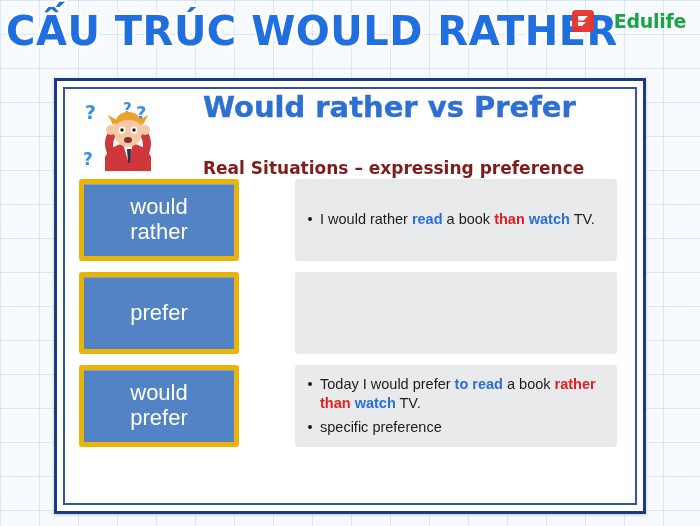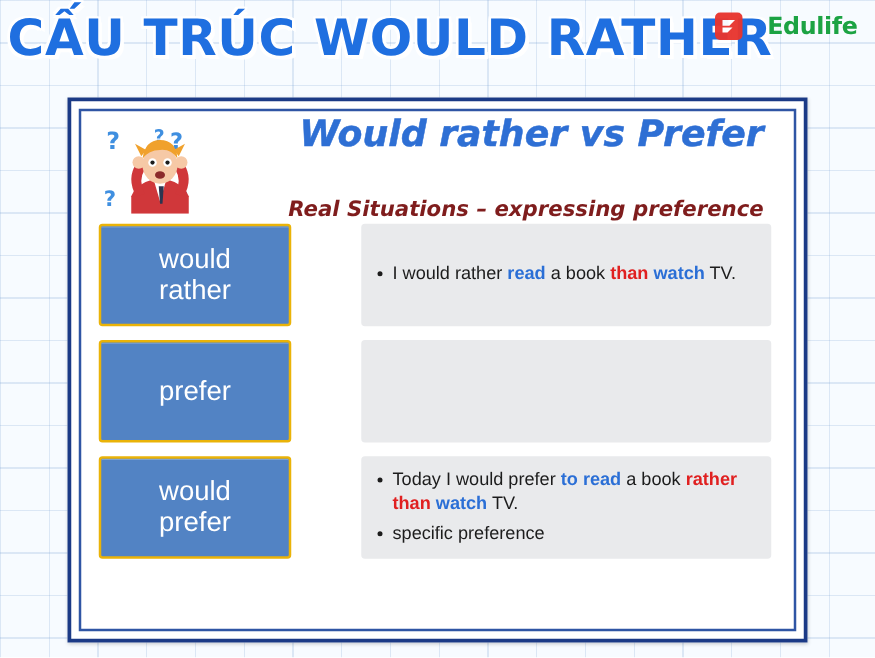--- a/index.html
+++ b/index.html
@@ -104,23 +104,22 @@
   }
   #mascot {
     position: relative;
     width: 120px;
     height: 72px;
     flex: 0 0 120px;
   }
   #mascot svg { position: absolute; left: 0; top: 0; }
   #header-texts {
     flex: 1 1 auto;
-    text-align: right;
+    text-align: left;
     padding-right: 6px;
-    font-style: italic;
   }
   #card-title {
     font-family: "DejaVu Sans", sans-serif;
     font-weight: bold;
     font-size: 29px;
     color: #2e6fd4;
     -webkit-text-stroke: 0.4px #2e6fd4;
     line-height: 1.05;
     margin-bottom: 9px;
     white-space: nowrap;
@@ -143,21 +142,21 @@
   }
   .row {
     display: flex;
     align-items: stretch;
     gap: 8px;
     height: 82px;
   }
   .row-label {
     flex: 0 0 150px;
     background: #5283c4;
-    border: 2px solid #eab308;
+    border: 5px solid #eab308;
     border-radius: 3px;
     display: flex;
     flex-direction: column;
     align-items: center;
     justify-content: center;
     color: #ffffff;
     font-size: 22px;
     line-height: 1.12;
     text-align: center;
     box-shadow: inset 0 1px 0 rgba(255,255,255,0.25);

